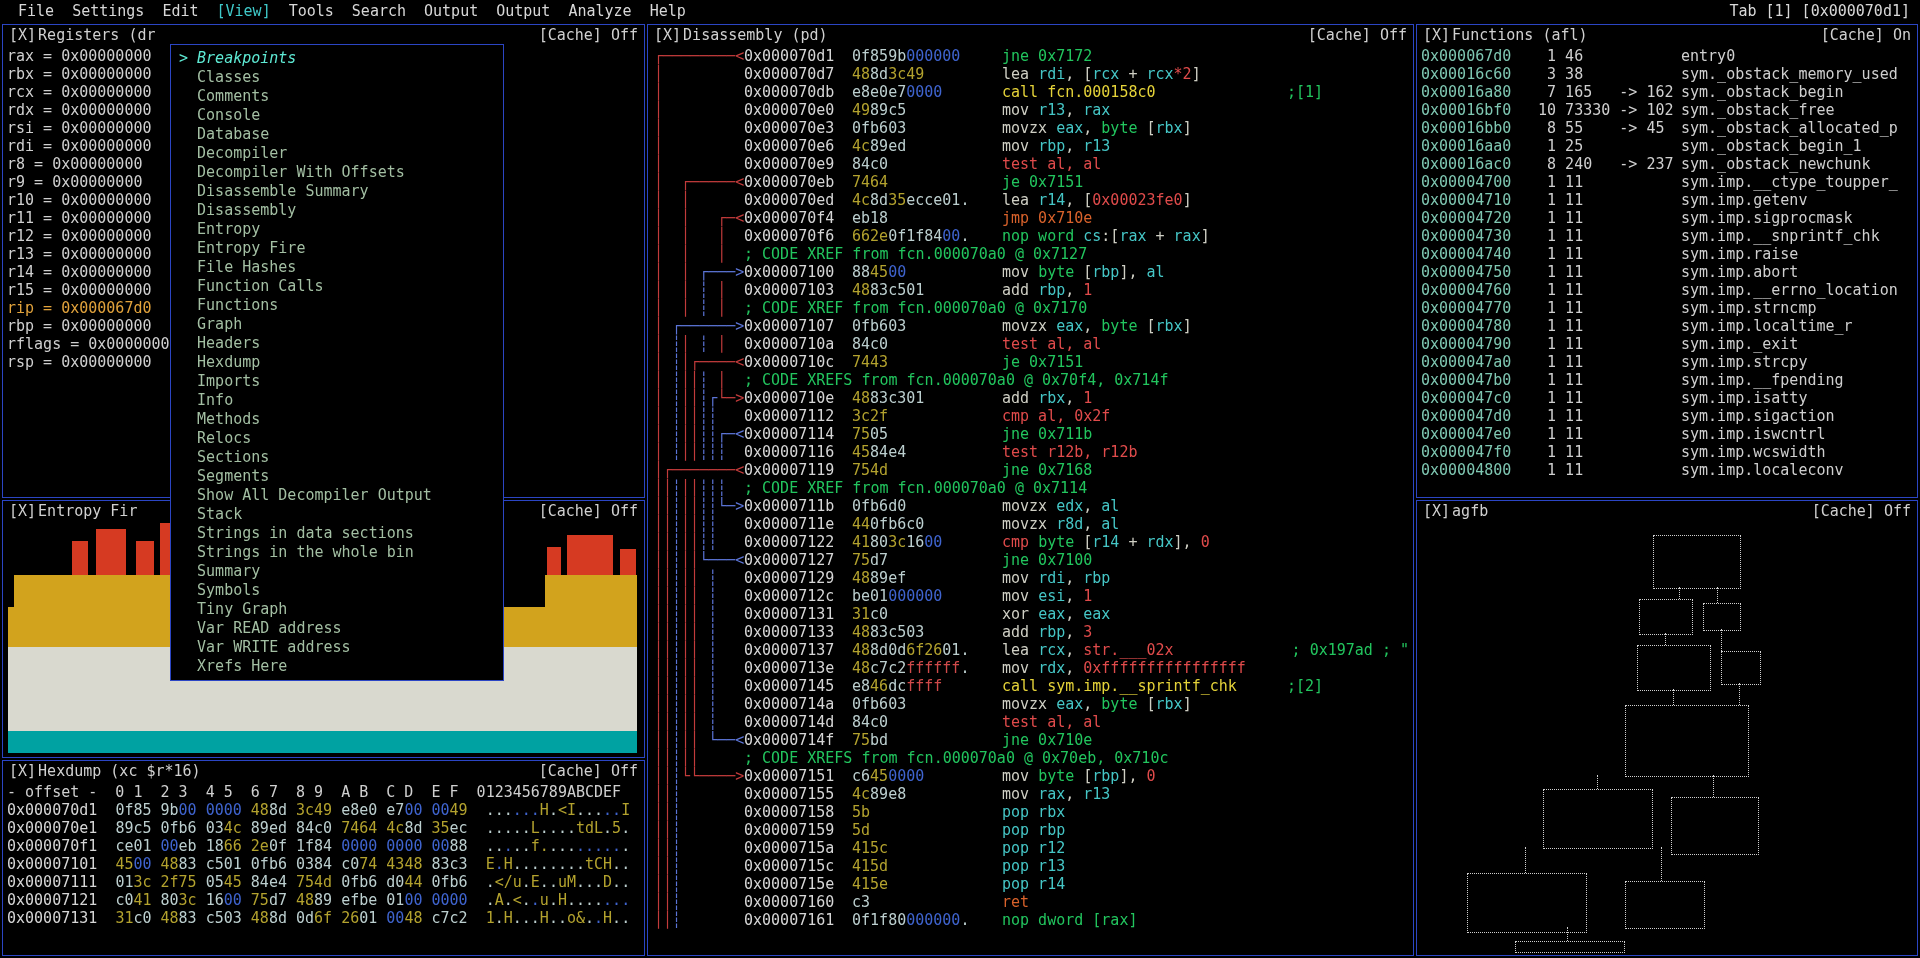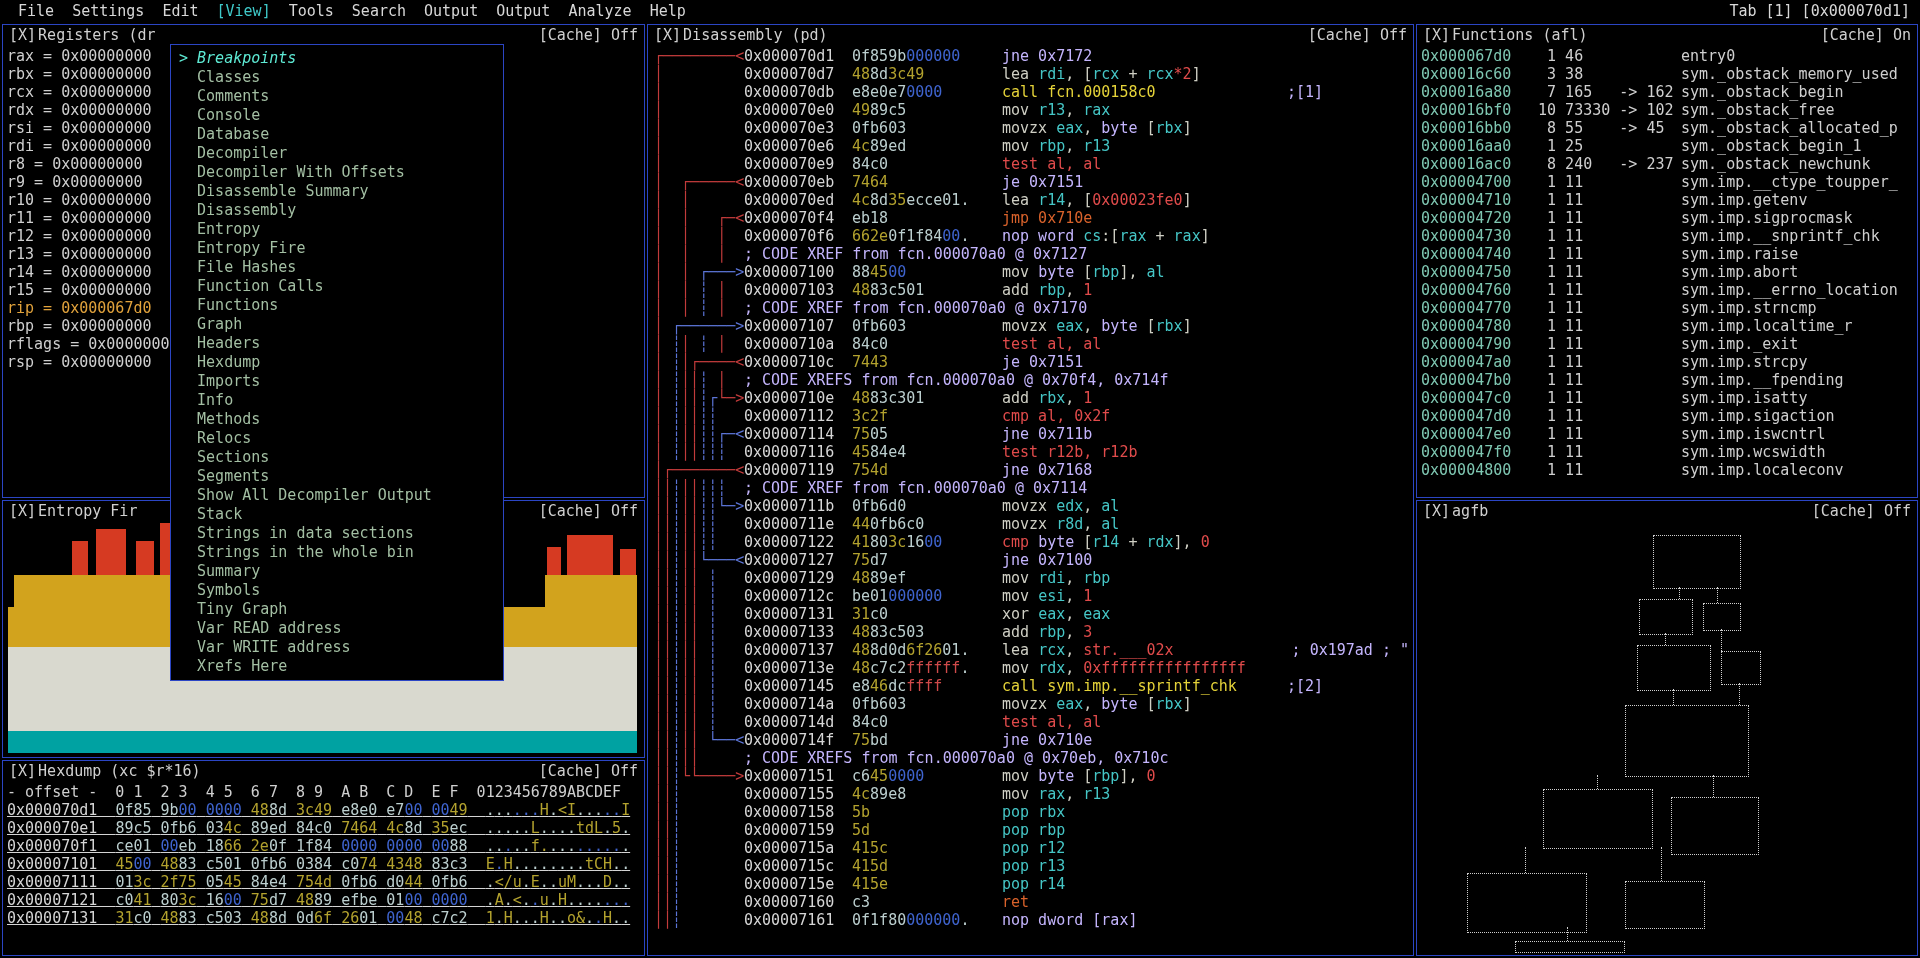--- a/index.html
+++ b/index.html
@@ -15,21 +15,21 @@
 
   
   .panel{position:absolute;border:1px solid #2b45c4;background:#000;box-sizing:border-box;overflow:hidden;}
   .ptitle{display:flex;height:20px;line-height:20px;padding:0 6px;white-space:pre;color:#d0d0d0;}
   .px{color:#d0d0d0;}
   .pt{margin-left:2px;}
   .pcache{margin-left:auto;color:#d0d0d0;}
   .pbody{position:relative;padding:2px 4px;white-space:pre;}
 
   
-  .w{color:#cfcfc4}.c{color:#45c6c6}.r{color:#e04b4b}.y{color:#c4b5fd}.Y{color:#e5d339}
+  .w{color:#cfcfc4}.c{color:#45c6c6}.r{color:#e04b4b}.y{color:#22c55e}.Y{color:#e5d339}
   .o{color:#d9622b}.ad{color:#d6d6d6}
   .ar{color:#c23b3b}.ab{color:#5b74d6}
   .b0{color:#3f64cf}.bf{color:#d04a4a}.bp{color:#b3a22e}.bw{color:#bccfcf}
 
   
   .reg-row{height:18px;line-height:18px;color:#cfcfcf;}
   .reg-row.hl{color:#e2a33c;}
 
   
   .dr{display:flex;height:18px;line-height:18px;white-space:pre;overflow:hidden;}
@@ -41,21 +41,21 @@
   .dr .cm{flex:1 1 auto;}
 
   
   .fr{display:flex;height:18px;line-height:18px;white-space:pre;}
   .fa{display:inline-block;width:108px;color:#7fc7b2;flex:0 0 auto;}
   .fm{display:inline-block;width:152px;color:#cfcfcf;flex:0 0 auto;}
   .fn{color:#cfcfcf;}
 
   
   .hx-h{height:18px;line-height:18px;color:#cfcfcf;}
-  .hx-r{height:18px;line-height:18px;text-decoration:underline;}
+  .hx-r{height:18px;line-height:18px;}
 
   
   #entropy-chart{position:absolute;left:5px;right:5px;top:22px;bottom:4px;}
 
   
   #dropdown{position:absolute;left:170px;top:44px;width:332px;border:1px solid #2b45c4;
     background:#000;z-index:20;padding:4px 0;}
   .ddi{height:19px;line-height:19px;padding-left:8px;white-space:pre;color:#a3bfa3;}
   .ddi.sel{color:#5eead4;font-style:italic;}
 

